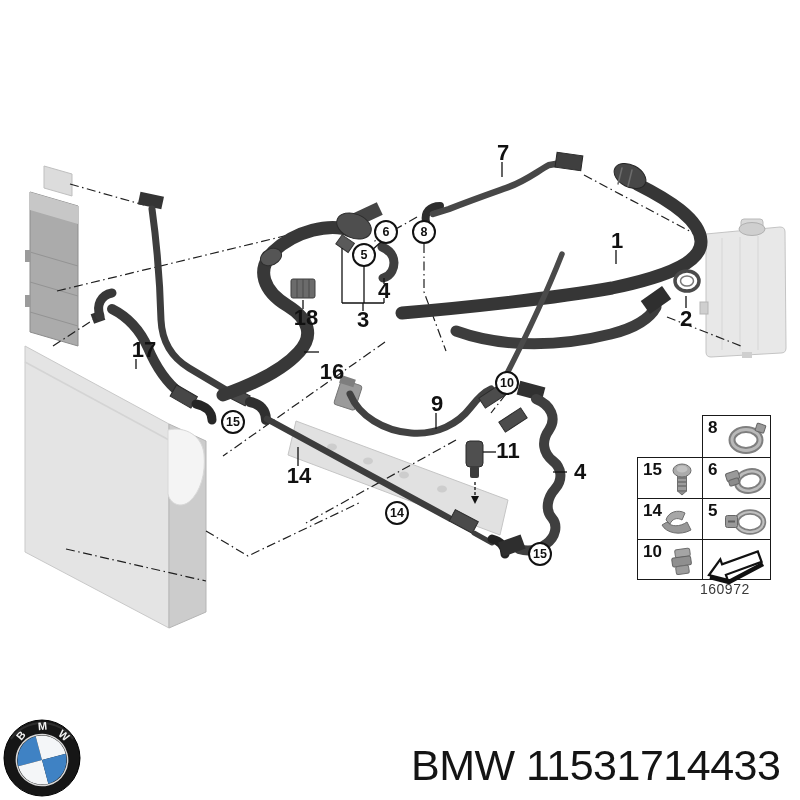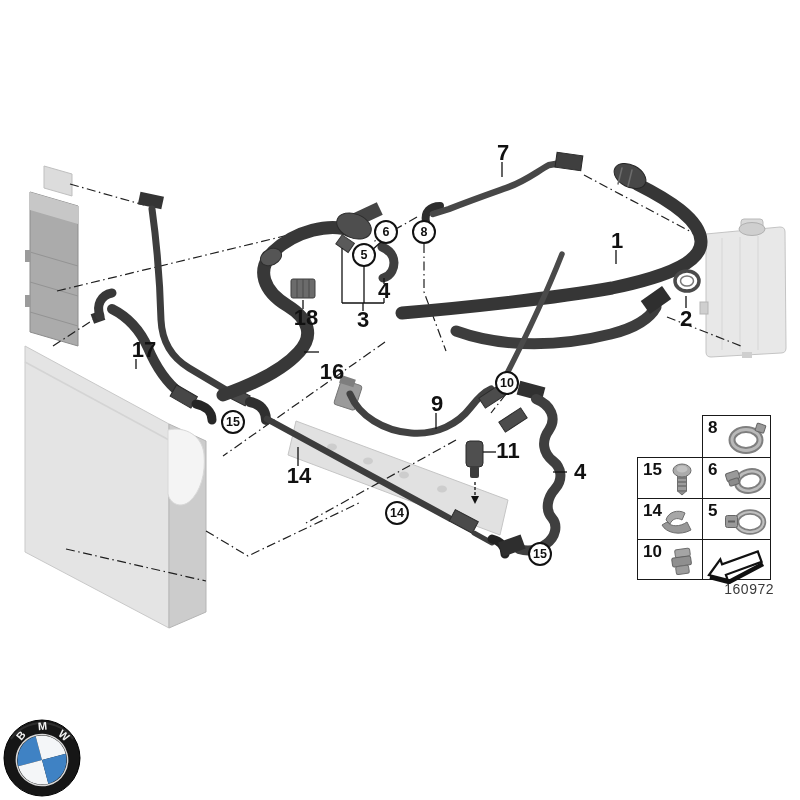--- a/index.html
+++ b/index.html
@@ -8,21 +8,21 @@
   svg.diagram{position:absolute;left:0;top:0;}
   .plain-label{position:absolute;transform:translate(-50%,-50%);font-weight:bold;
                font-size:22px;color:#111;white-space:nowrap;}
   .circled-label{position:absolute;transform:translate(-50%,-50%);width:20px;height:20px;
                border:2.2px solid #111;border-radius:50%;background:#fff;display:flex;
                align-items:center;justify-content:center;font-weight:bold;font-size:12.5px;color:#111;}
   .legend{position:absolute;left:637px;top:415px;width:134px;height:165px;}
   .legend-cell{position:absolute;border:1.6px solid #191919;background:#fff;box-sizing:border-box;}
   .legend-cell .num{position:absolute;left:5px;top:2px;font-size:17px;font-weight:bold;color:#111;}
   .legend-cell .ic{position:absolute;right:1px;top:4px;}
-  .legend-code{position:absolute;left:700px;top:581px;width:74px;text-align:right;
+  .legend-code{position:absolute;left:700px;top:581px;width:74px;text-align:left;
                font-size:14px;color:#3a3a3a;letter-spacing:.5px;}
   .footer-text{position:absolute;left:411px;top:741px;font-size:43px;color:#141414;
                white-space:nowrap;letter-spacing:-.5px;}
   .logo{position:absolute;left:3px;top:717px;}
 </style>
 </head>
 <body>
 
 <div class="stage">
 
@@ -260,20 +260,24 @@
       <path d="M39,43 L39,67.5 A24.5 24.5 0 0 0 63.5,43 Z" fill="#3f82c4"></path>
       <circle cx="39" cy="43" r="25.6" fill="none" stroke="#d8d8d8" stroke-width="1.4"></circle>
     </g>
     <g fill="#f2f2f2" font-family="Liberation Sans, sans-serif" font-size="11" font-weight="bold">
       <text x="16" y="25" transform="rotate(-50 16 22)">B</text>
       <text x="35" y="13" transform="rotate(-5 37 10)">M</text>
       <text x="56" y="20" transform="rotate(40 58 17)">W</text>
     </g>
   </svg>
 
+  <div class="footer-text">
+    <span>BMW</span>
+    <span>11531714433</span>
+  </div>
 <div class="plain-label" style="left: 503px; top: 153px;">7</div>
     <div class="plain-label" style="left: 617px; top: 241px;">1</div>
     <div class="plain-label" style="left: 686px; top: 319px;">2</div>
     <div class="plain-label" style="left: 384px; top: 291px;">4</div>
     <div class="plain-label" style="left: 363px; top: 320px;">3</div>
     <div class="plain-label" style="left: 306px; top: 318px;">18</div>
     <div class="plain-label" style="left: 332px; top: 352px; margin-top: 20px;">16</div>
     <div class="plain-label" style="left: 144px; top: 350px;">17</div>
     <div class="plain-label" style="left: 437px; top: 404px;">9</div>
     <div class="plain-label" style="left: 508px; top: 451px; text-align: center;">11</div>

